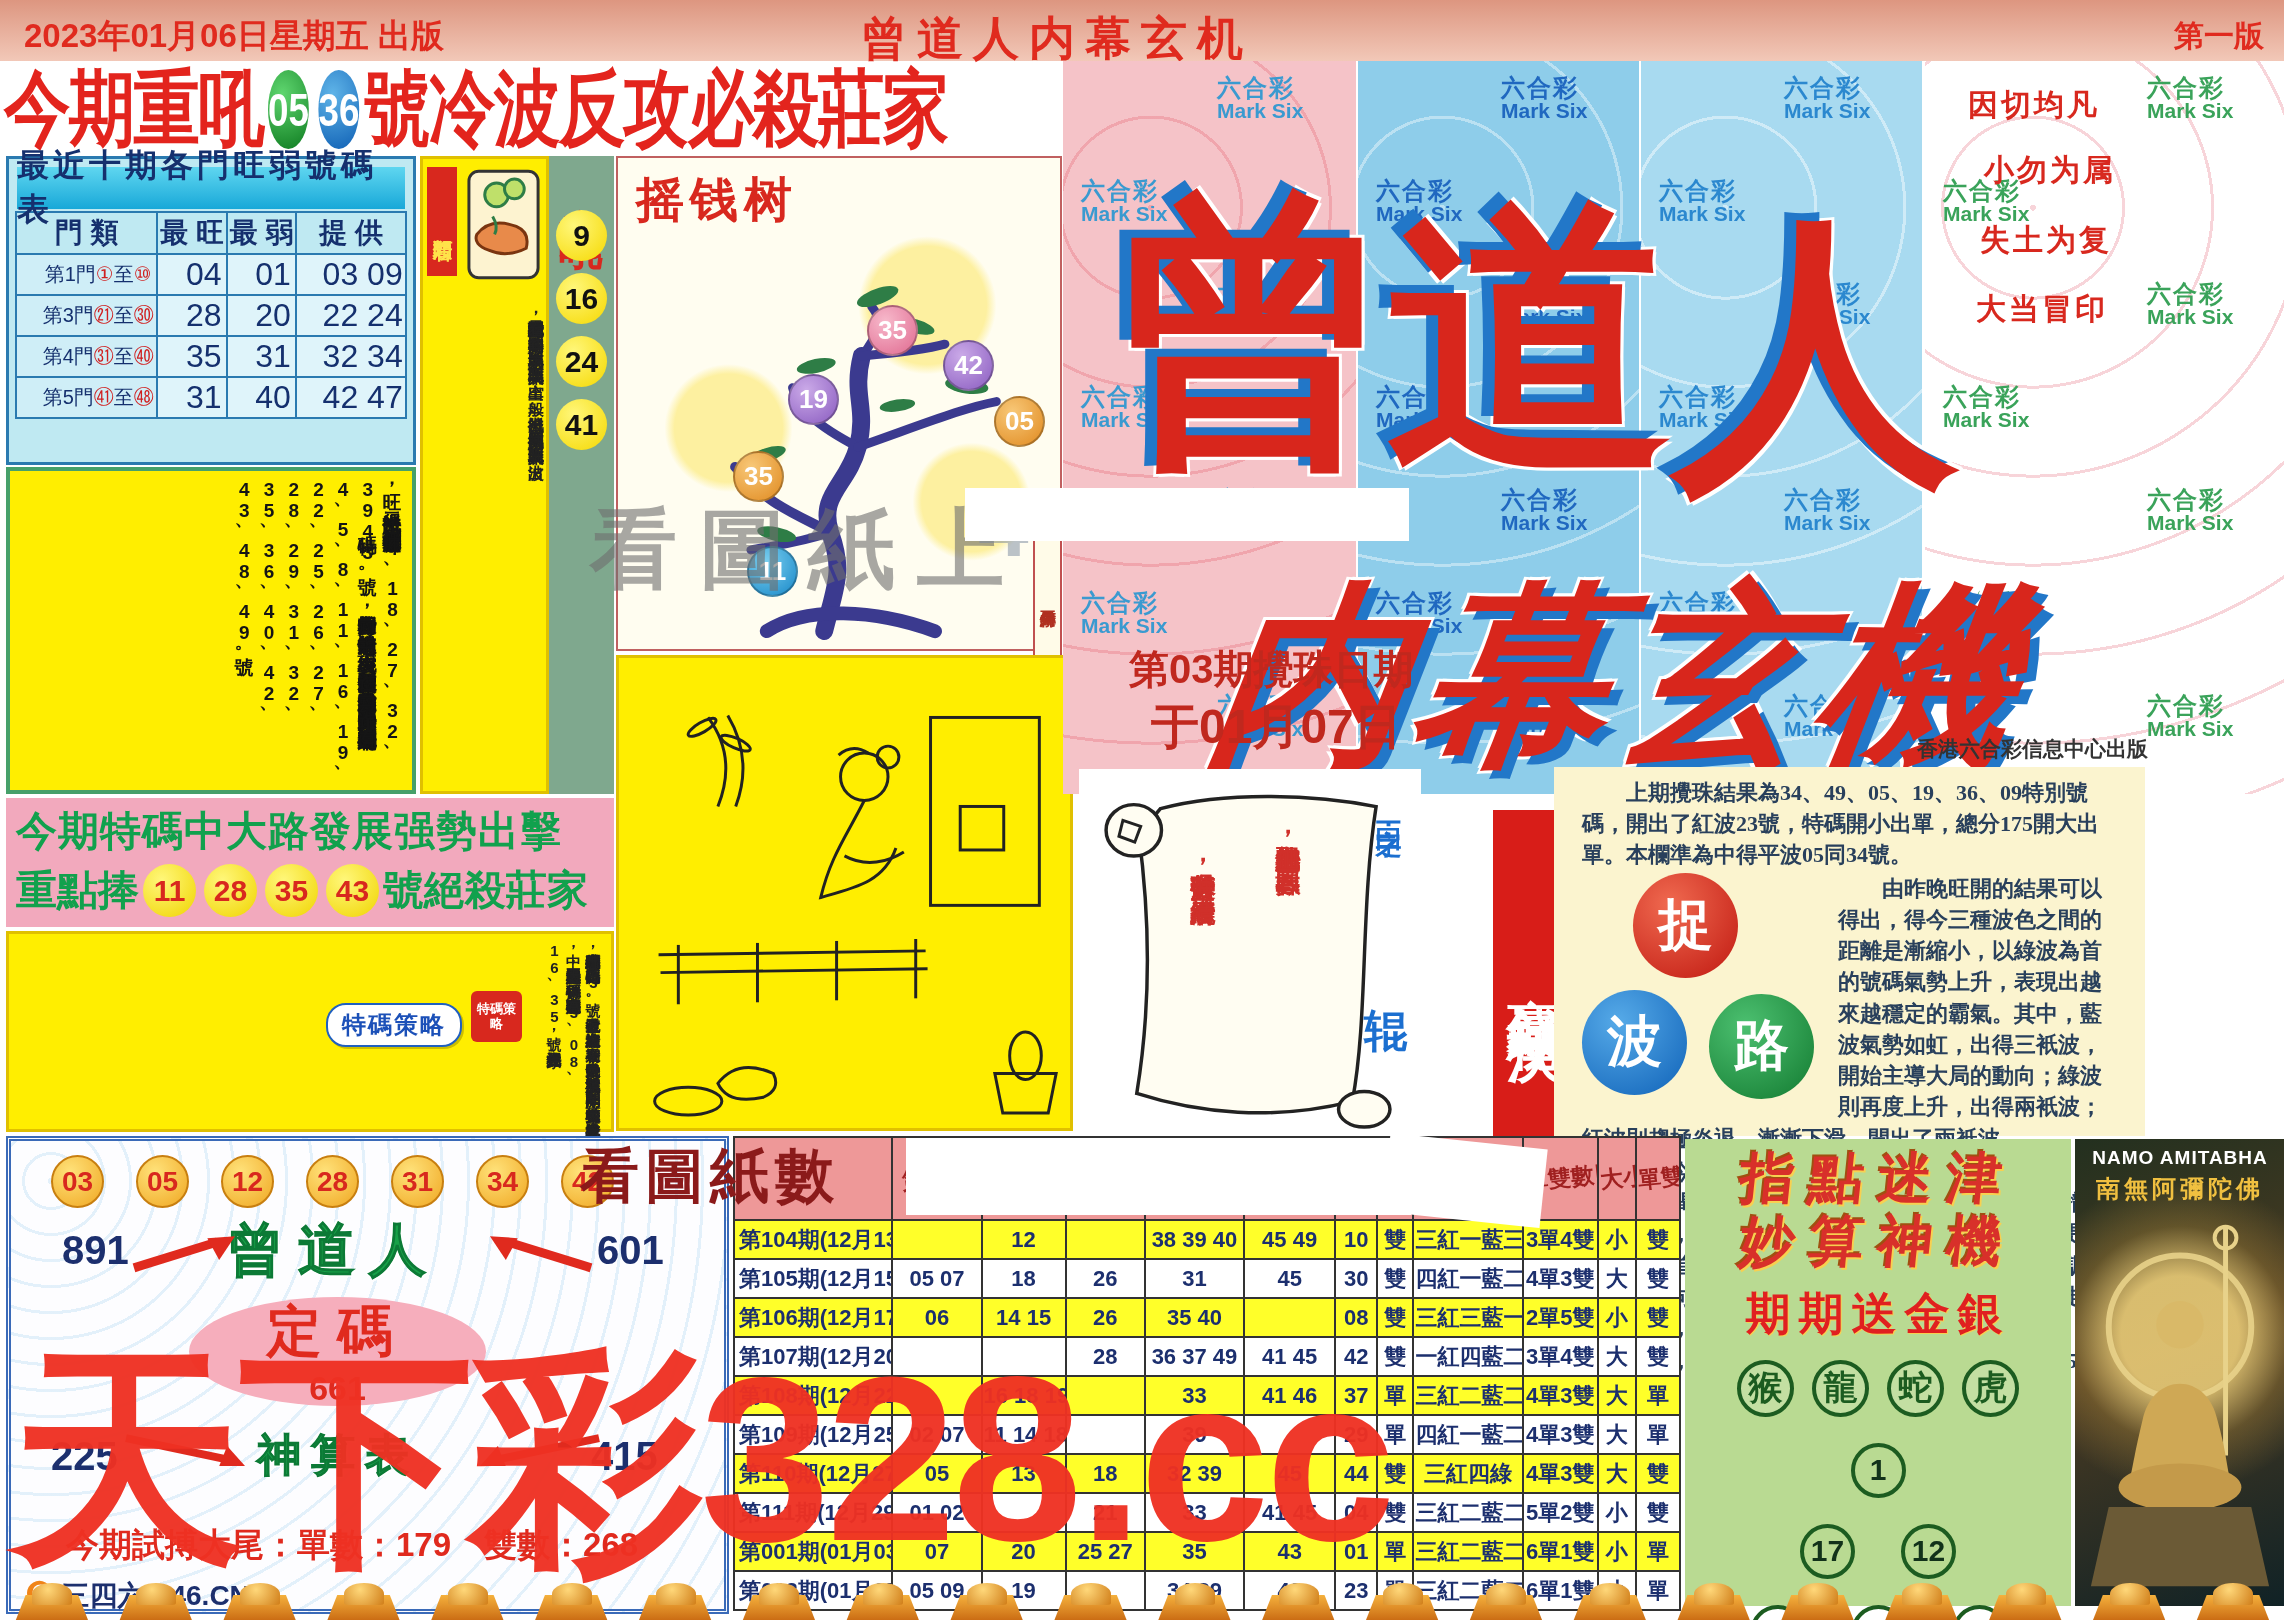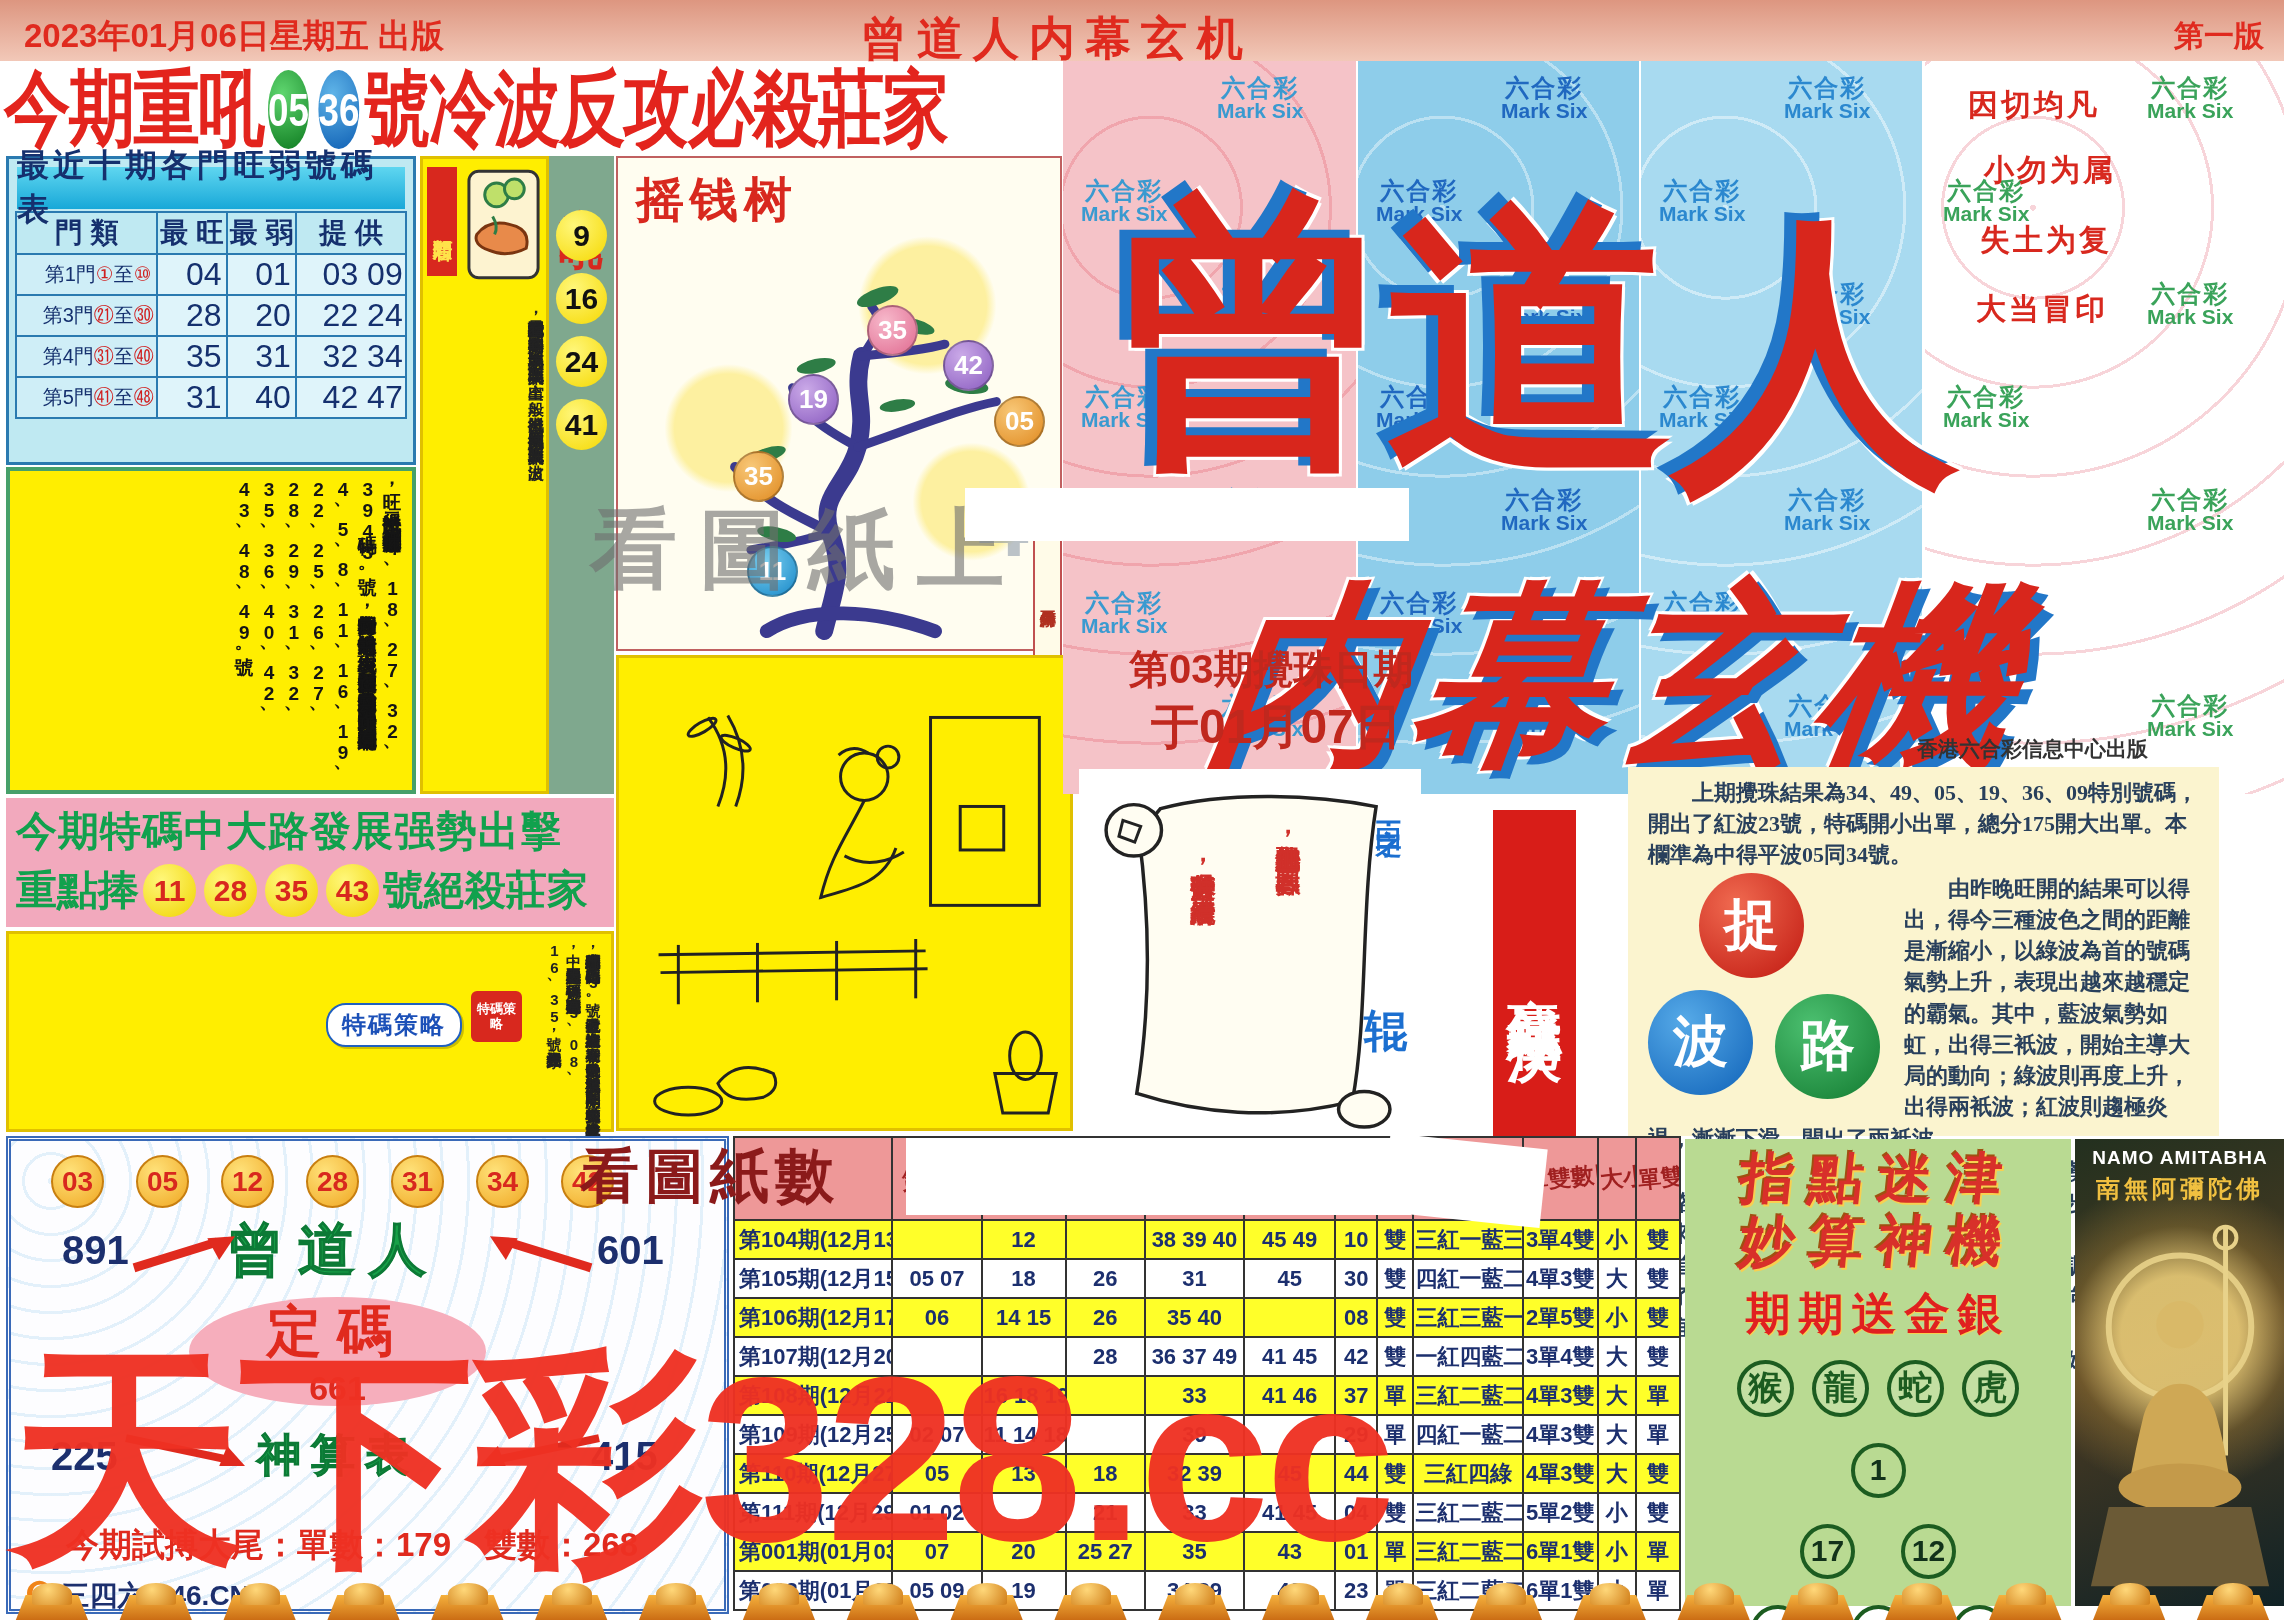--- a/index.html
+++ b/index.html
@@ -53,21 +53,21 @@
         border:2px solid #c06060;}
   .tree-title{position:absolute;left:18px;top:10px;font-size:48px;font-weight:900;color:#d8281e;letter-spacing:6px;}
   .tball{position:absolute;width:51px;height:51px;border-radius:50%;color:#fff;font-size:26px;font-weight:900;
          display:flex;align-items:center;justify-content:center;border:2px solid rgba(0,0,0,.25);}
   .sidec{background:#fffbe8;border:2px solid #c05050;color:#b03020;font-size:16px;font-weight:bold;
          text-align:center;padding:4px 2px;}
   
   .lady{left:616px;top:655px;width:457px;height:476px;background:#ffee00;border:3px solid #e0c000;}
   
   .mscol{top:61px;height:733px;overflow:hidden;}
-  .mslogo{position:absolute;text-align:center;line-height:1.05;}
+  .mslogo{position:absolute;text-align:left;line-height:1.05;}
   .mslogo .cn{font-size:24px;font-weight:900;letter-spacing:2px;display:block;}
   .mslogo .en{font-size:21px;font-weight:900;display:block;}
   .bigchar{font-weight:900;color:#d8261c;
            text-shadow:-12px -8px 0 #2277c8,3px 3px 0 #ffffff,-3px 3px 0 #ffffff,3px -3px 0 #fff;}
   .submask{left:1213px;top:546px;width:1079px;height:208px;}
   .subtt{font-size:196px;font-weight:900;font-style:italic;color:#d8261c;letter-spacing:6px;white-space:nowrap;
          transform:skewX(-8deg);text-shadow:10px 8px 0 #2277c8,-3px -3px 0 #fff,3px -3px 0 #fff,-3px 3px 0 #fff;}
   .drawdate{color:#c0281e;font-weight:900;margin-left:12px;}
   .rphrase{font-size:30px;font-weight:bold;color:#d8281e;letter-spacing:3px;}
   .pub{font-size:21px;color:#333;font-weight:bold;}
@@ -85,21 +85,21 @@
   .bseal{position:absolute;right:89px;top:57px;width:51px;height:51px;background:#d8281e;border-radius:6px;
          color:#fff;font-size:13px;font-weight:bold;display:flex;align-items:center;justify-content:center;text-align:center;line-height:1.1;}
   
   .scrollp{left:1079px;top:769px;width:342px;height:364px;background:#fff;}
   .scol{position:absolute;font-size:25px;font-weight:bold;color:#d0302a;line-height:1.18;}
   .sideword{position:absolute;left:293px;top:40px;font-size:26px;font-weight:bold;color:#1b6fd0;}
   .sidechar{position:absolute;left:285px;top:233px;font-size:44px;font-weight:900;color:#1b6fd0;}
   
   .wstrip{left:1493px;top:810px;width:83px;height:327px;background:#d81d18;display:flex;align-items:center;justify-content:center;}
   .wstrip .t{color:#fff;font-size:55px;font-weight:900;letter-spacing:10px;}
-  .secret{left:1628px;top:767px;width:591px;height:369px;background:#fbf4cf;padding:10px 20px;font-family:"Liberation Serif","DejaVu Serif",serif;}
+  .secret{left:1554px;top:767px;width:591px;height:369px;background:#fbf4cf;padding:10px 28px;font-family:"Liberation Serif","DejaVu Serif",serif;}
   .secret p{margin:0 0 2px 0;font-size:22px;line-height:1.42;color:#29405c;font-weight:bold;text-indent:2em;}
   .cfloat{float:left;width:248px;height:238px;position:relative;margin-right:8px;}
   .bcirc{position:absolute;width:105px;height:105px;border-radius:50%;color:#fff;font-size:55px;font-weight:900;
          display:flex;align-items:center;justify-content:center;}
   
   .blp{left:6px;top:1136px;width:723px;height:478px;border:5px double #3a6ab8;background:
        repeating-radial-gradient(circle at 40px 40px,rgba(110,185,230,.18) 0 3px,transparent 3px 26px),#fdfdff;}
   .blballs{position:absolute;left:40px;top:14px;display:flex;gap:32px;}
   .oball{width:53px;height:53px;border-radius:50%;background:radial-gradient(circle at 35% 30%,#ffe27a,#f0a722);
          color:#d8281e;font-size:28px;font-weight:900;display:flex;align-items:center;justify-content:center;border:2px solid #c87f10;}

